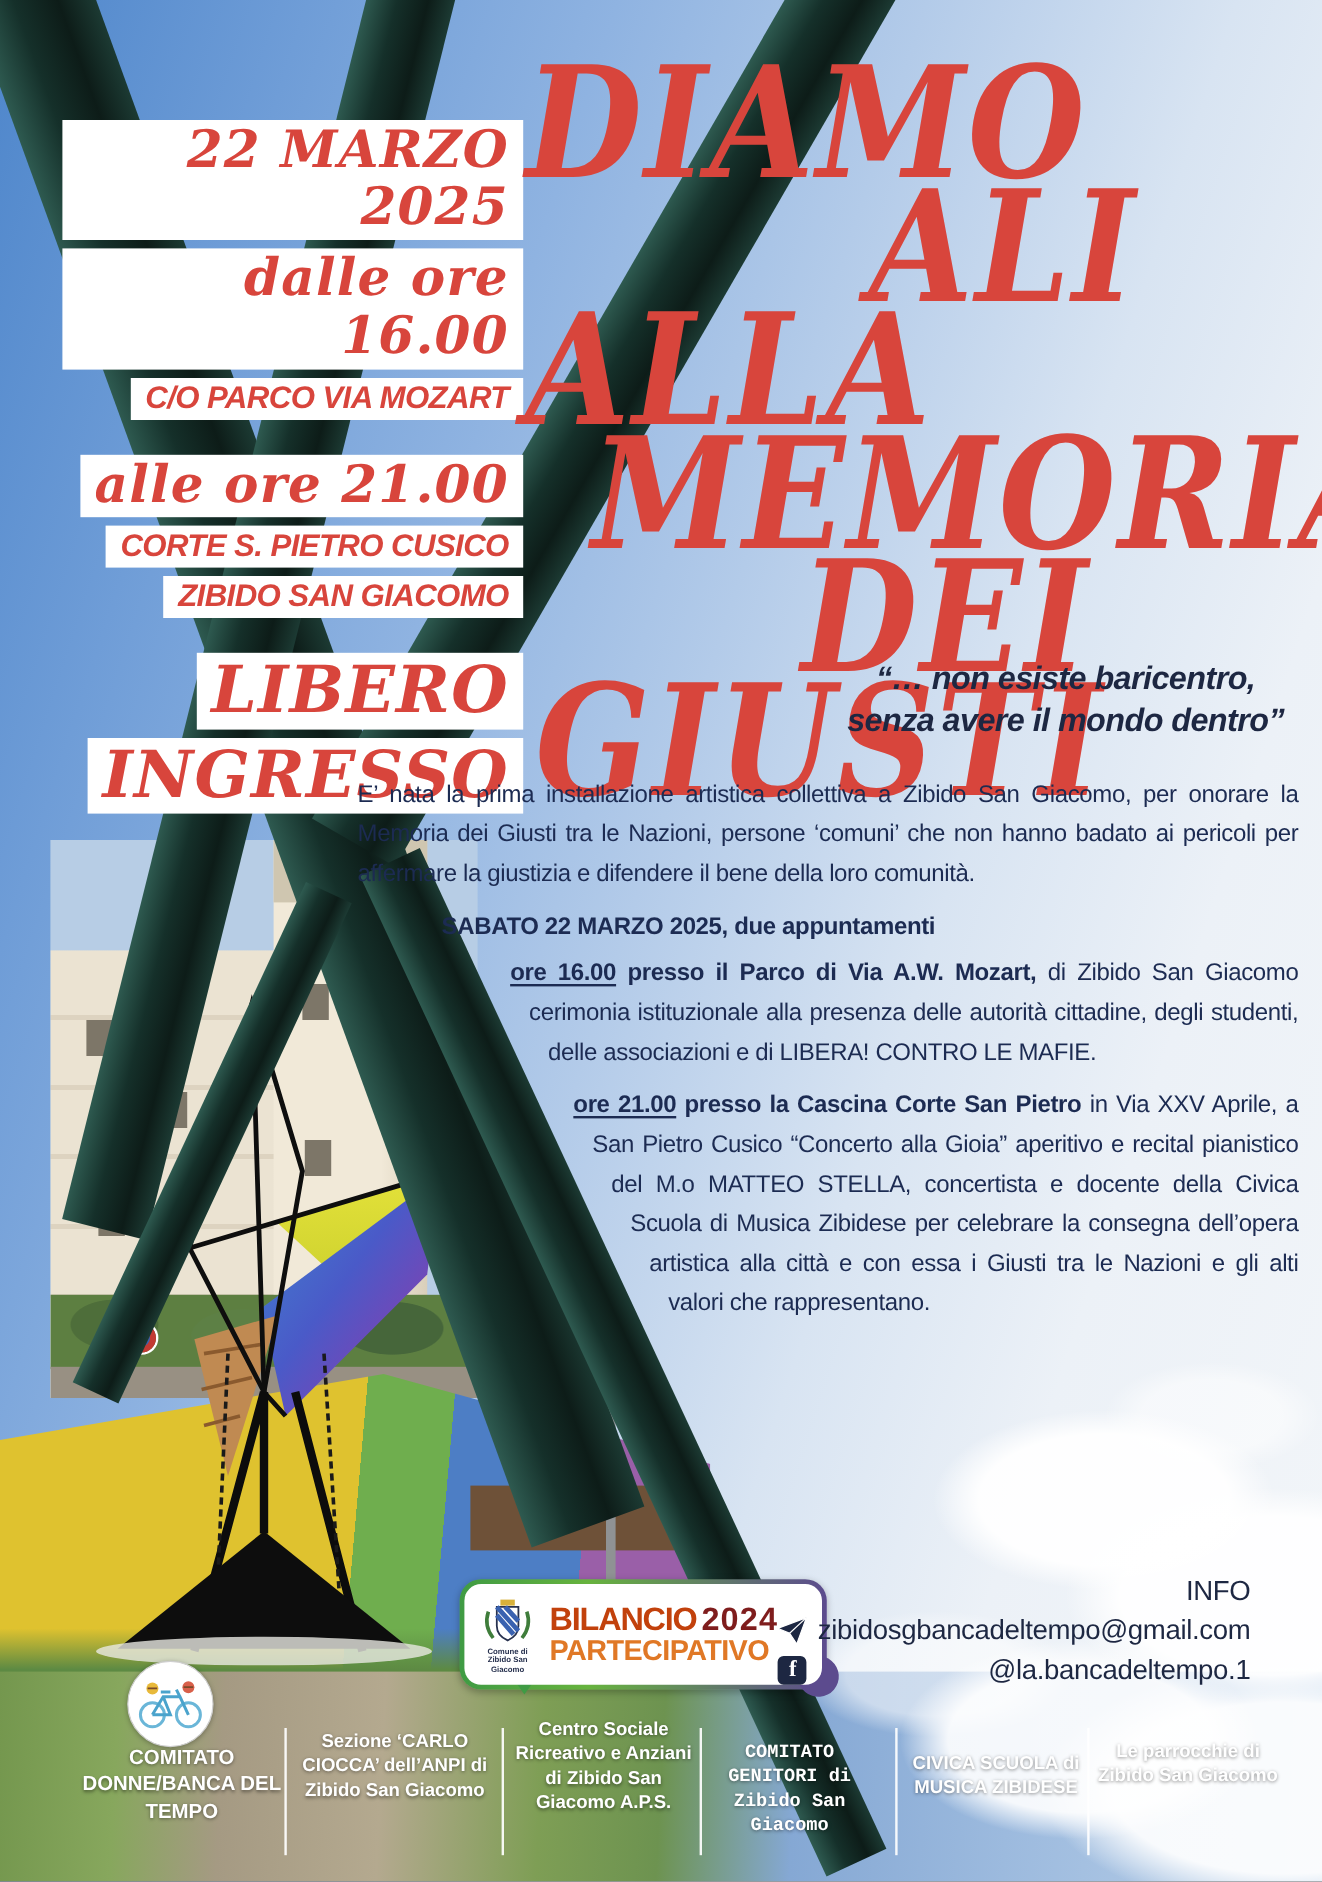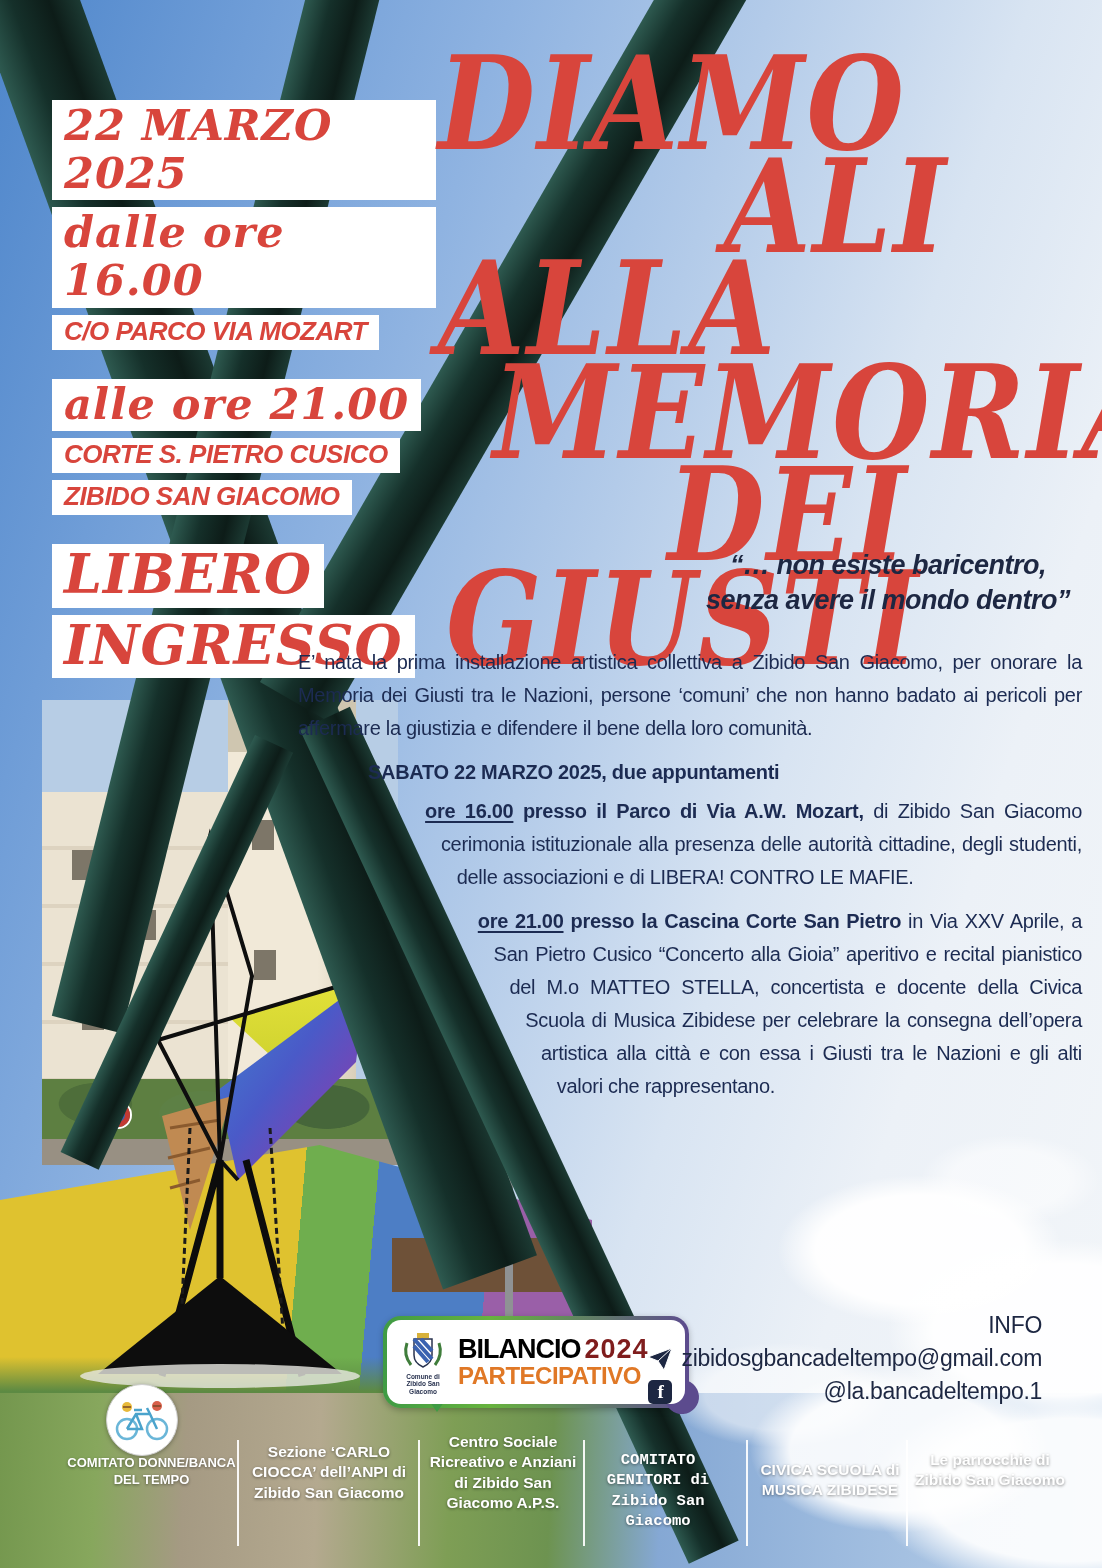--- a/index.html
+++ b/index.html
@@ -38,21 +38,21 @@
   .street-sign{position:absolute;left:452px;top:1094px;width:62px;height:74px;background:#39443c;z-index:3;transform:rotate(2deg);}
   .street-pole{position:absolute;left:505px;top:1160px;width:8px;height:230px;background:#8f9294;z-index:3;}
   .beam{position:absolute;z-index:6;transform-origin:top left;background:linear-gradient(90deg,#2e5a50 0,#15302a 35%,#0d1c18 70%,#1c3a33 100%);}
   .beam.b-a{left:-70px;top:-120px;width:100px;height:1500px;transform:rotate(-20deg);}
   .beam.b-b{left:330px;top:-100px;width:72px;height:1150px;transform:rotate(14deg);}
   .beam.b-c{left:700px;top:-80px;width:80px;height:880px;transform:rotate(30deg);}
   .beam.b-d{left:300px;top:730px;width:55px;height:920px;transform:rotate(-25deg);}
   .beam.b-e{left:255px;top:735px;width:42px;height:460px;transform:rotate(25deg);}
   .sculpture{position:absolute;left:70px;top:828px;z-index:4;}
   
-  .date-block{position:absolute;left:52px;top:100px;width:384px;z-index:10;text-align:left;color:#d8453c;}
+  .date-block{position:absolute;left:52px;top:100px;width:384px;z-index:10;text-align:right;color:#d8453c;}
   .hl{background:#fff;padding:1px 12px 3px;box-decoration-break:clone;}
   .d-serif{display:inline-block;font:italic 700 43px/1.12 "DejaVu Serif",serif;letter-spacing:1px;}
   .d-sans{display:inline-block;font:italic 700 26px/1.2 "Liberation Sans",sans-serif;letter-spacing:-.5px;}
   .d-big{display:inline-block;font:italic 700 54px/1.1 "DejaVu Serif",serif;letter-spacing:1px;}
   .date-block .row{margin:0 0 7px;}
   .date-block .gap{height:22px;}
   
   .title{position:absolute;left:438px;top:52px;width:660px;z-index:10;color:#d8453c;
     font:italic 700 112px/0.8 "DejaVu Serif",serif;letter-spacing:2px;
     transform:scaleY(1.15);transform-origin:top left;}
@@ -73,34 +73,34 @@
   
   .bilancio{position:absolute;left:383px;top:1316px;width:306px;height:92px;z-index:10;border-radius:18px;
     background:linear-gradient(90deg,#3f9b44 0,#67b33e 35%,#5c4b8e 100%);padding:4px;box-shadow:0 2px 6px rgba(0,0,0,.25);}
   .bilancio::after{content:"";position:absolute;left:40px;bottom:-18px;border:14px solid transparent;border-top:20px solid #3f9b44;}
   .bilancio::before{content:"";position:absolute;right:-10px;bottom:-6px;width:34px;height:34px;background:#5c4b8e;border-radius:4px 18px 18px 18px;transform:rotate(18deg);}
   .bilancio-inner{position:relative;z-index:1;width:100%;height:100%;background:#fff;border-radius:14px;display:flex;align-items:center;gap:7px;padding:3px 8px;}
   .coat{display:flex;flex-direction:column;align-items:center;flex:0 0 56px;}
   .coat .caption{font:700 6.5px/1.15 "Liberation Sans",sans-serif;color:#28324f;text-align:center;}
   .bl-text{display:flex;flex-direction:column;line-height:1;}
   .bl-row1{display:flex;align-items:baseline;gap:4px;}
-  .bl-word1{font:800 27px/1 "Liberation Sans",sans-serif;color:#000000;letter-spacing:-1px;}
+  .bl-word1{font:800 27px/1 "Liberation Sans",sans-serif;color:#c2410c;letter-spacing:-1px;}
   .bl-year{font:700 27px/1 "Liberation Sans",sans-serif;color:#7f1d1d;letter-spacing:1px;}
   .bl-word2{font:800 24px/1.05 "Liberation Sans",sans-serif;color:#e07826;letter-spacing:-.5px;}
   
   .info{position:absolute;right:60px;top:1310px;z-index:10;color:#1d2742;text-align:right;
     font:400 23px/1.35 "Liberation Sans",sans-serif;letter-spacing:-.3px;}
   .info .row{display:flex;justify-content:space-between;align-items:center;gap:9px;margin-top:2px;}
   .fb-icon{width:24px;height:24px;border-radius:5px;background:#1d2742;color:#fff;font:700 19px/24px "Liberation Serif",serif;text-align:center;}
   
   .ground{position:absolute;left:0;top:1393px;width:1102px;height:175px;z-index:4;background:
     linear-gradient(93deg,#74974e 0%,#87a75d 9%,#a59a83 17%,#b4a98f 29%,#7e9e55 41%,#6d9350 50%,#85a8d4 60%,#9cbade 76%,#bcd2ea 100%);}
   .footer{position:absolute;left:0;top:1432px;width:1102px;height:136px;z-index:10;color:#fff;}
   .org{position:absolute;text-align:center;font:700 15.5px/1.32 "Liberation Sans",sans-serif;text-shadow:0 1px 3px rgba(0,0,0,.45);}
-  .org.o1{left:64px;top:22px;width:175px;font-size:13px;}
+  .org.o1{left:64px;top:22px;width:175px;font-size:17px;}
   .org.o2{left:248px;top:10px;width:162px;}
   .org.o3{left:424px;top:0;width:158px;}
   .org.o4{left:580px;top:18px;width:156px;font-family:Liberation Mono, monospace;}
   .org.o5{left:752px;top:28px;width:156px;}
   .org.o6{left:912px;top:18px;width:156px;}
   .sep{position:absolute;top:8px;width:2px;height:106px;background:rgba(255,255,255,.92);}
   .sep.s1{left:237px;}.sep.s2{left:418px;}.sep.s3{left:583px;}.sep.s4{left:746px;}.sep.s5{left:906px;}
   .bike-logo{position:absolute;left:106px;top:1384px;width:72px;height:72px;border-radius:50%;background:#fff;z-index:9;
     border:1px solid #cfcfcf;display:flex;align-items:center;justify-content:center;box-shadow:0 1px 4px rgba(0,0,0,.3);}
 </style>

